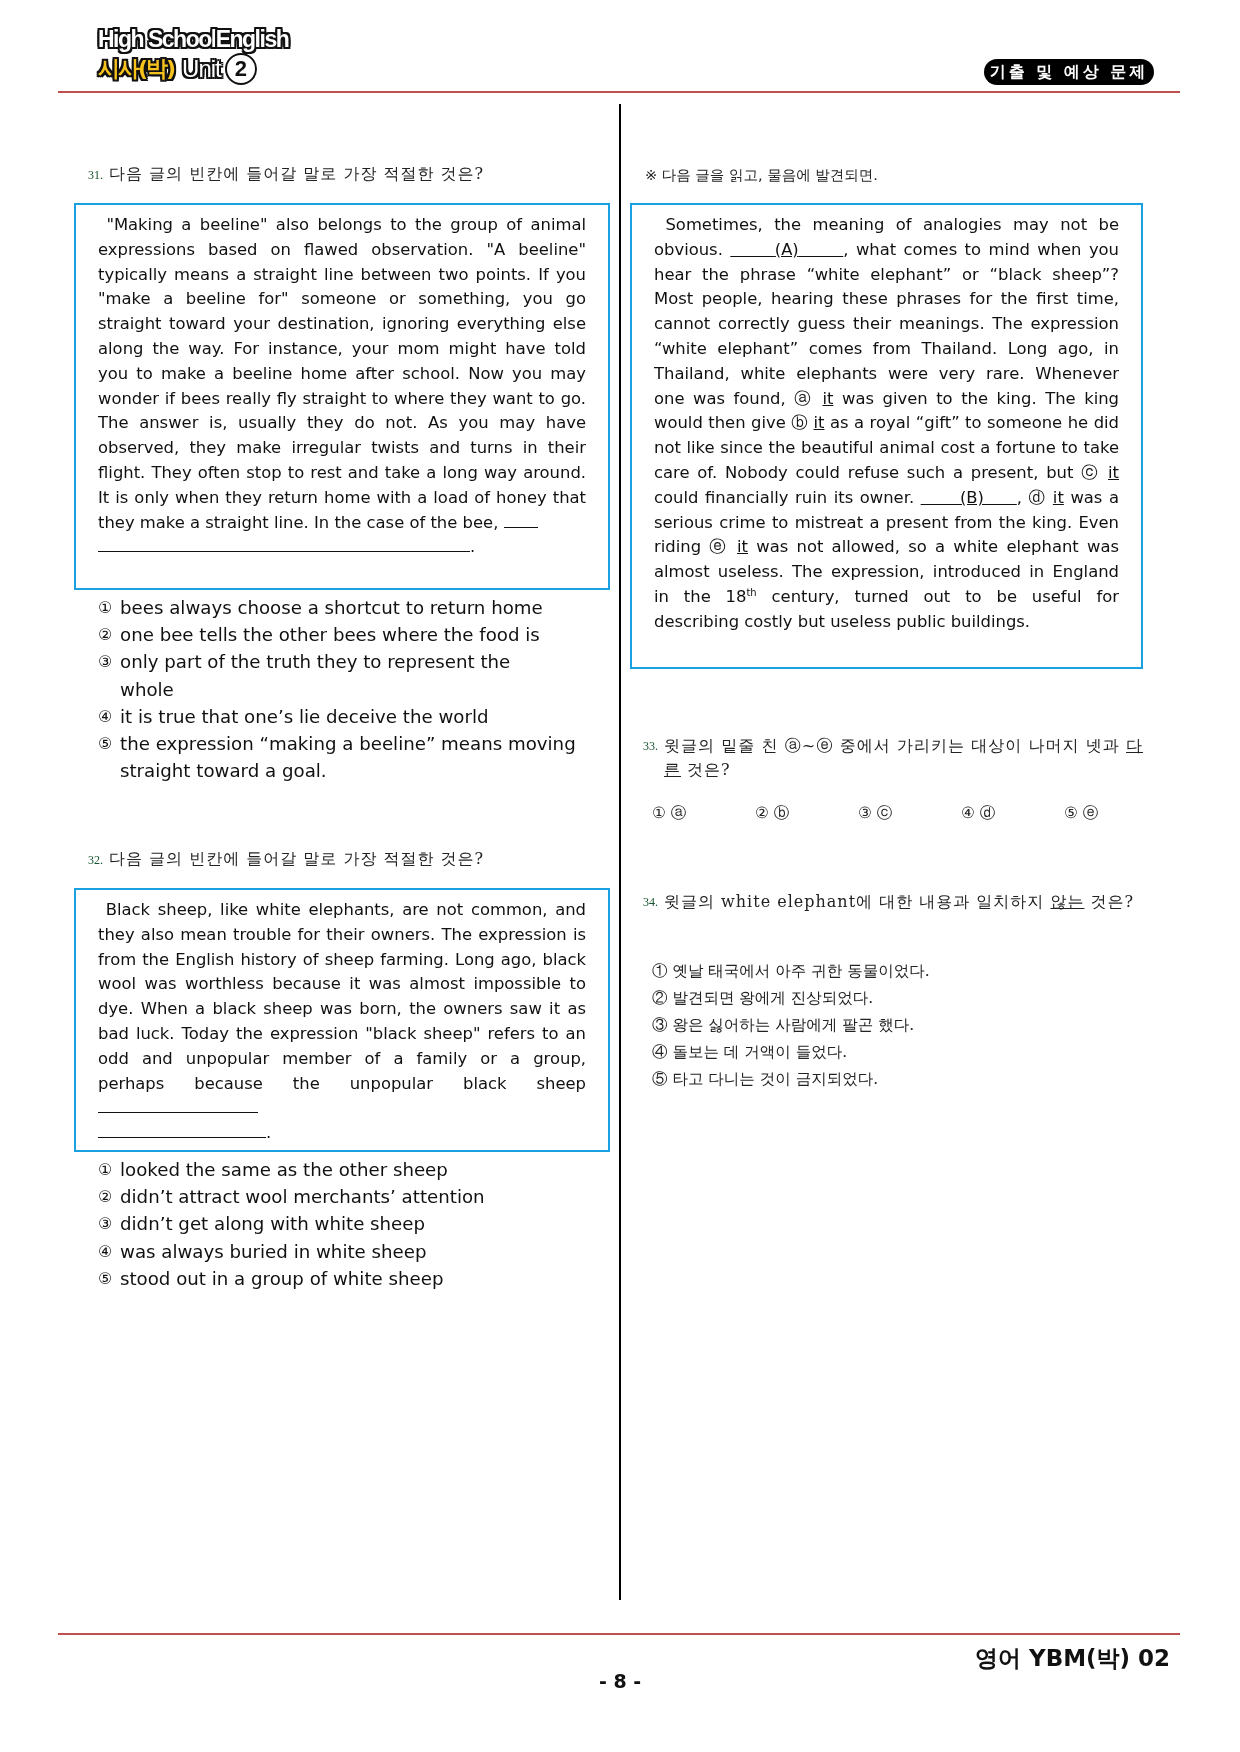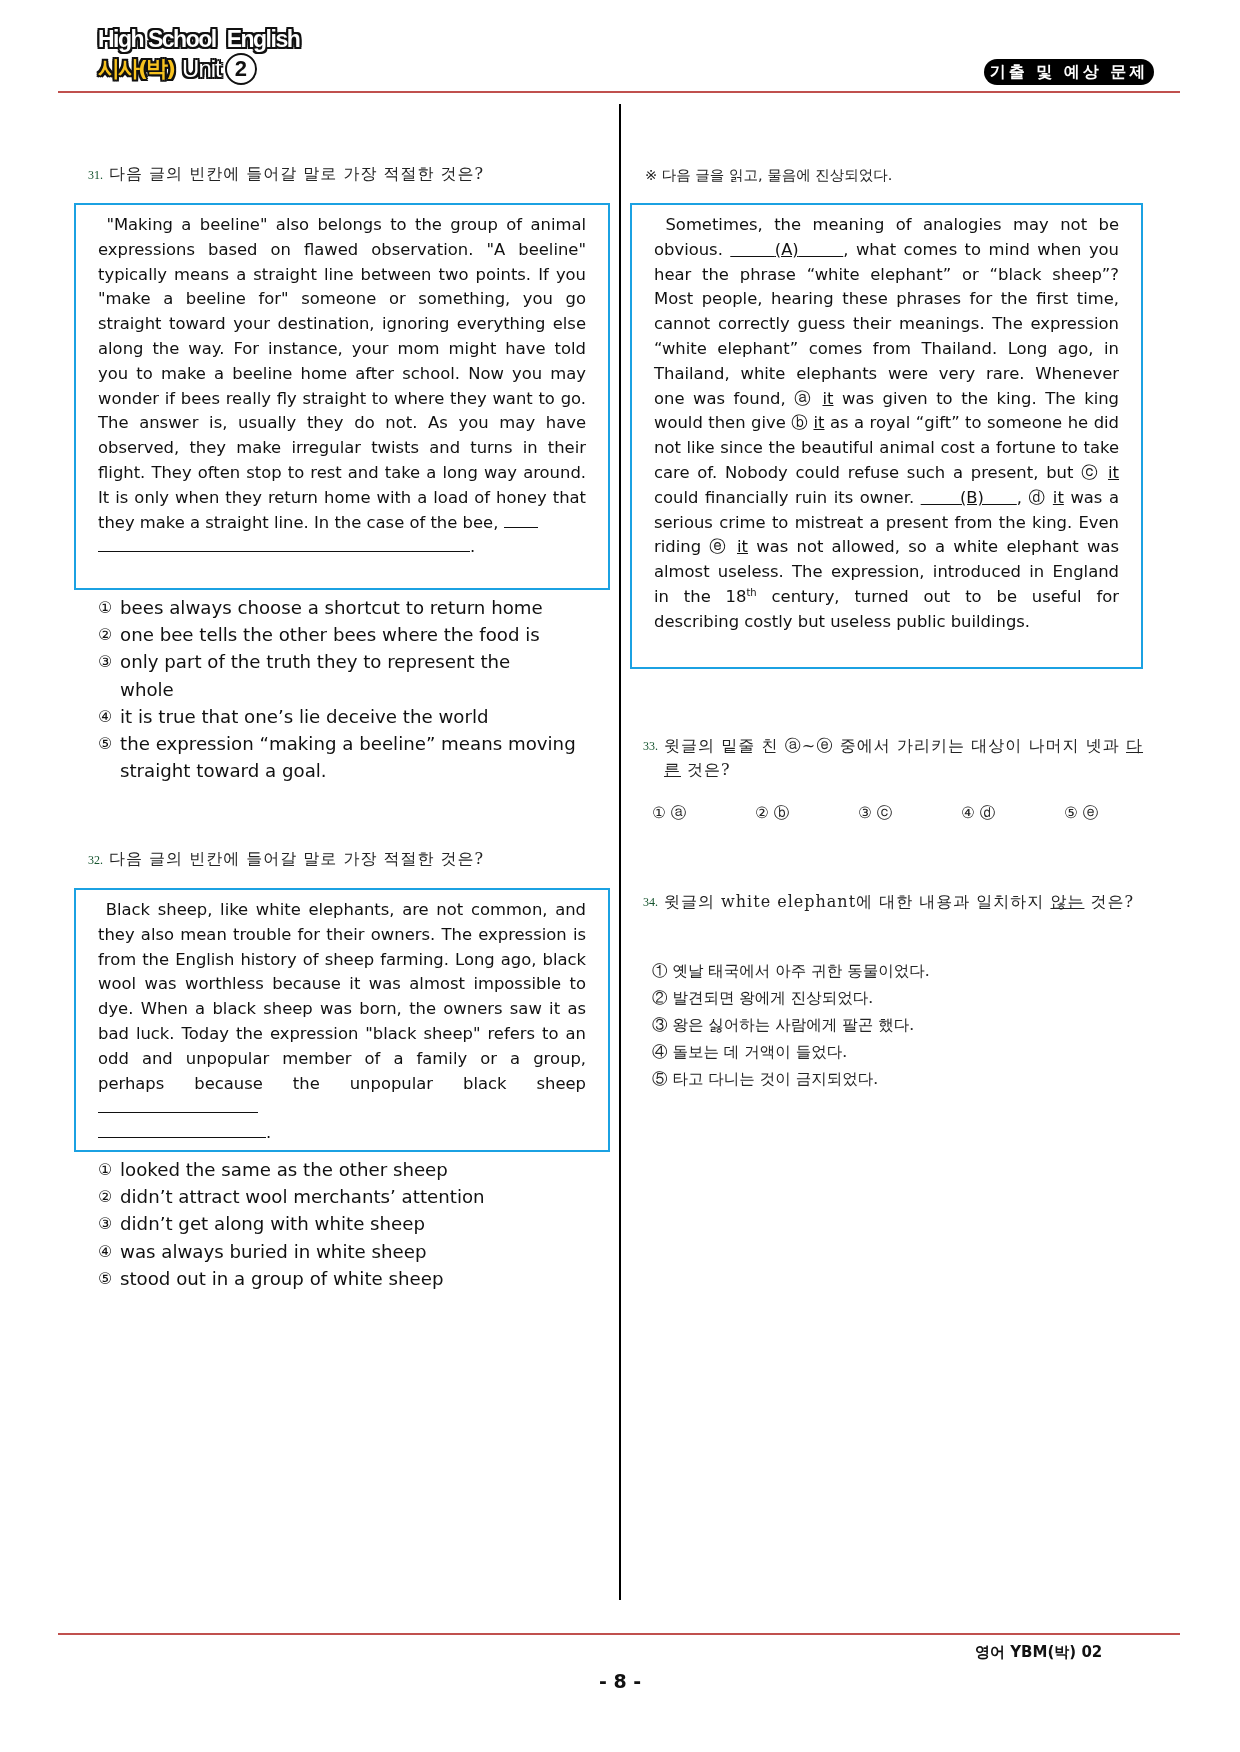--- a/index.html
+++ b/index.html
@@ -4,21 +4,21 @@
 <style>
   html, body { margin: 0; padding: 0; background: #fff; }
   body { width: 1240px; height: 1752px; position: relative; overflow: hidden;
          font-family: "DejaVu Sans", "Liberation Sans", sans-serif; color: #111; }
 
   
   .logo { position: absolute; left: 98px; top: 28px; line-height: 1; }
   .logo-line1 { font-family: "Liberation Sans", sans-serif; font-weight: bold; font-size: 23px;
     color: #fff; letter-spacing: -1.5px;
     text-shadow: -2px -2px 0 #111, 2px -2px 0 #111, -2px 2px 0 #111, 2px 2px 0 #111, 0 2px 0 #111, 0 -2px 0 #111, 2px 0 0 #111, -2px 0 0 #111; }
-  .logo-line1 span { margin-right: 11px; }
+  .logo-line1 span { margin-right: 0; }
   .logo-line2 { margin-top: 2px; display: flex; align-items: center; }
   .logo-kor { font-family: "DejaVu Sans", sans-serif; font-weight: bold; font-size: 22px; color: #f7c21e; letter-spacing: -2px;
     text-shadow: -2px -2px 0 #111, 2px -2px 0 #111, -2px 2px 0 #111, 2px 2px 0 #111, 0 2px 0 #111, 0 -2px 0 #111, 2px 0 0 #111, -2px 0 0 #111; }
   .logo-unit { font-family: "Liberation Sans", sans-serif; font-weight: normal; font-size: 24px; color: #fff; margin-left: 8px; letter-spacing: -1px;
     text-shadow: -2px -2px 0 #111, 2px -2px 0 #111, -2px 2px 0 #111, 2px 2px 0 #111, 0 2px 0 #111, 0 -2px 0 #111, 2px 0 0 #111, -2px 0 0 #111; }
   .logo-num { display: inline-flex; width: 28px; height: 28px; border: 2px solid #111; border-radius: 50%;
     align-items: center; justify-content: center; margin-left: 4px; font-family: "Liberation Sans", sans-serif;
     font-weight: bold; font-size: 22px; background: #fff; }
 
   .header-badge { position: absolute; left: 984px; top: 59px; width: 170px; height: 26px; background: #000;
@@ -45,21 +45,21 @@
   .options { position: absolute; font-size: 18.2px; line-height: 27.2px; color: #111; }
   .options .opt { display: flex; }
   .options .mark { width: 22px; flex: none; font-size: 16px; }
   .kor-opts { position: absolute; font-family: "DejaVu Serif", serif; font-size: 15.5px; line-height: 27px; color: #222; }
 
   .row-opts { position: absolute; display: flex; font-family: "DejaVu Serif", serif; font-size: 15.5px; color: #222; }
   .row-opts .opt { width: 103px; }
 
   .instruction { position: absolute; left: 645px; top: 166px; font-size: 14.5px; color: #222; }
 
-  .footer-label { position: absolute; left: 975px; top: 1643px; font-size: 15px; font-weight: bold; color: #111; }
+  .footer-label { position: absolute; left: 975px; top: 1643px; font-size: 23px; font-weight: bold; color: #111; }
   .page-num { position: absolute; left: 0; width: 1240px; top: 1670px; text-align: center; font-size: 19px; font-weight: bold; }
   sup { font-size: 10px; line-height: 0; }
 </style>
 </head>
 <body>
 
 <div class="logo">
   <div class="logo-line1">
     <span>High School</span><span>English</span>
   </div>
@@ -124,21 +124,21 @@
   <div class="opt">
       <span class="mark">④</span>
       <span>was always buried in white sheep</span>
     </div>
   <div class="opt">
       <span class="mark">⑤</span>
       <span>stood out in a group of white sheep</span>
     </div>
 </div>
 
-<div class="instruction">※ 다음 글을 읽고, 물음에 진상되었다.</div>
+<div class="instruction">※ 다음 글을 읽고, 물음에 발견되면.</div>
 <div class="passage" style="left:630px; top:203px; width:513px; height:466px;">
   <p>&nbsp;<span>Sometimes, the meaning of analogies may not be obvious.</span> <span class="u">&nbsp;&nbsp;&nbsp;&nbsp;&nbsp;&nbsp;<span>(A)</span>&nbsp;&nbsp;&nbsp;&nbsp;&nbsp;&nbsp;</span><span>, what comes to mind when you hear the phrase “white elephant” or “black sheep”? Most people, hearing these phrases for the first time, cannot correctly guess their meanings. The expression “white elephant” comes from Thailand. Long ago, in Thailand, white elephants were very rare. Whenever one was found,</span> <span>ⓐ</span> <span class="u">it</span> <span>was given to the king. The king would then give</span> <span>ⓑ</span> <span class="u">it</span> <span>as a royal “gift” to someone he did not like since the beautiful animal cost a fortune to take care of. Nobody could refuse such a present, but</span> <span>ⓒ</span> <span class="u">it</span> <span>could financially ruin its owner.</span> <span class="u">&nbsp;&nbsp;&nbsp;&nbsp;&nbsp;&nbsp;<span>(B)</span>&nbsp;&nbsp;&nbsp;&nbsp;&nbsp;</span><span>,</span> <span>ⓓ</span> <span class="u">it</span> <span>was a serious crime to mistreat a present from the king. Even riding</span> <span>ⓔ</span> <span class="u">it</span> <span>was not allowed, so a white elephant was almost useless. The expression, introduced in England in the 18</span><sup>th</sup> <span>century, turned out to be useful for describing costly but useless public buildings.</span></p>
 </div>
 
 <div class="q-title" style="left:643px; top:734px; width:500px; line-height:24px;">
   <div style="display:flex;">
     <span class="num" style="flex:none;">33.</span>
     <span style="text-align:justify;"><span>윗글의 밑줄 친 ⓐ~ⓔ 중에서 가리키는 대상이 나머지 넷과</span> <span class="u">다른</span> <span>것은?</span></span>
   </div>
 </div>

